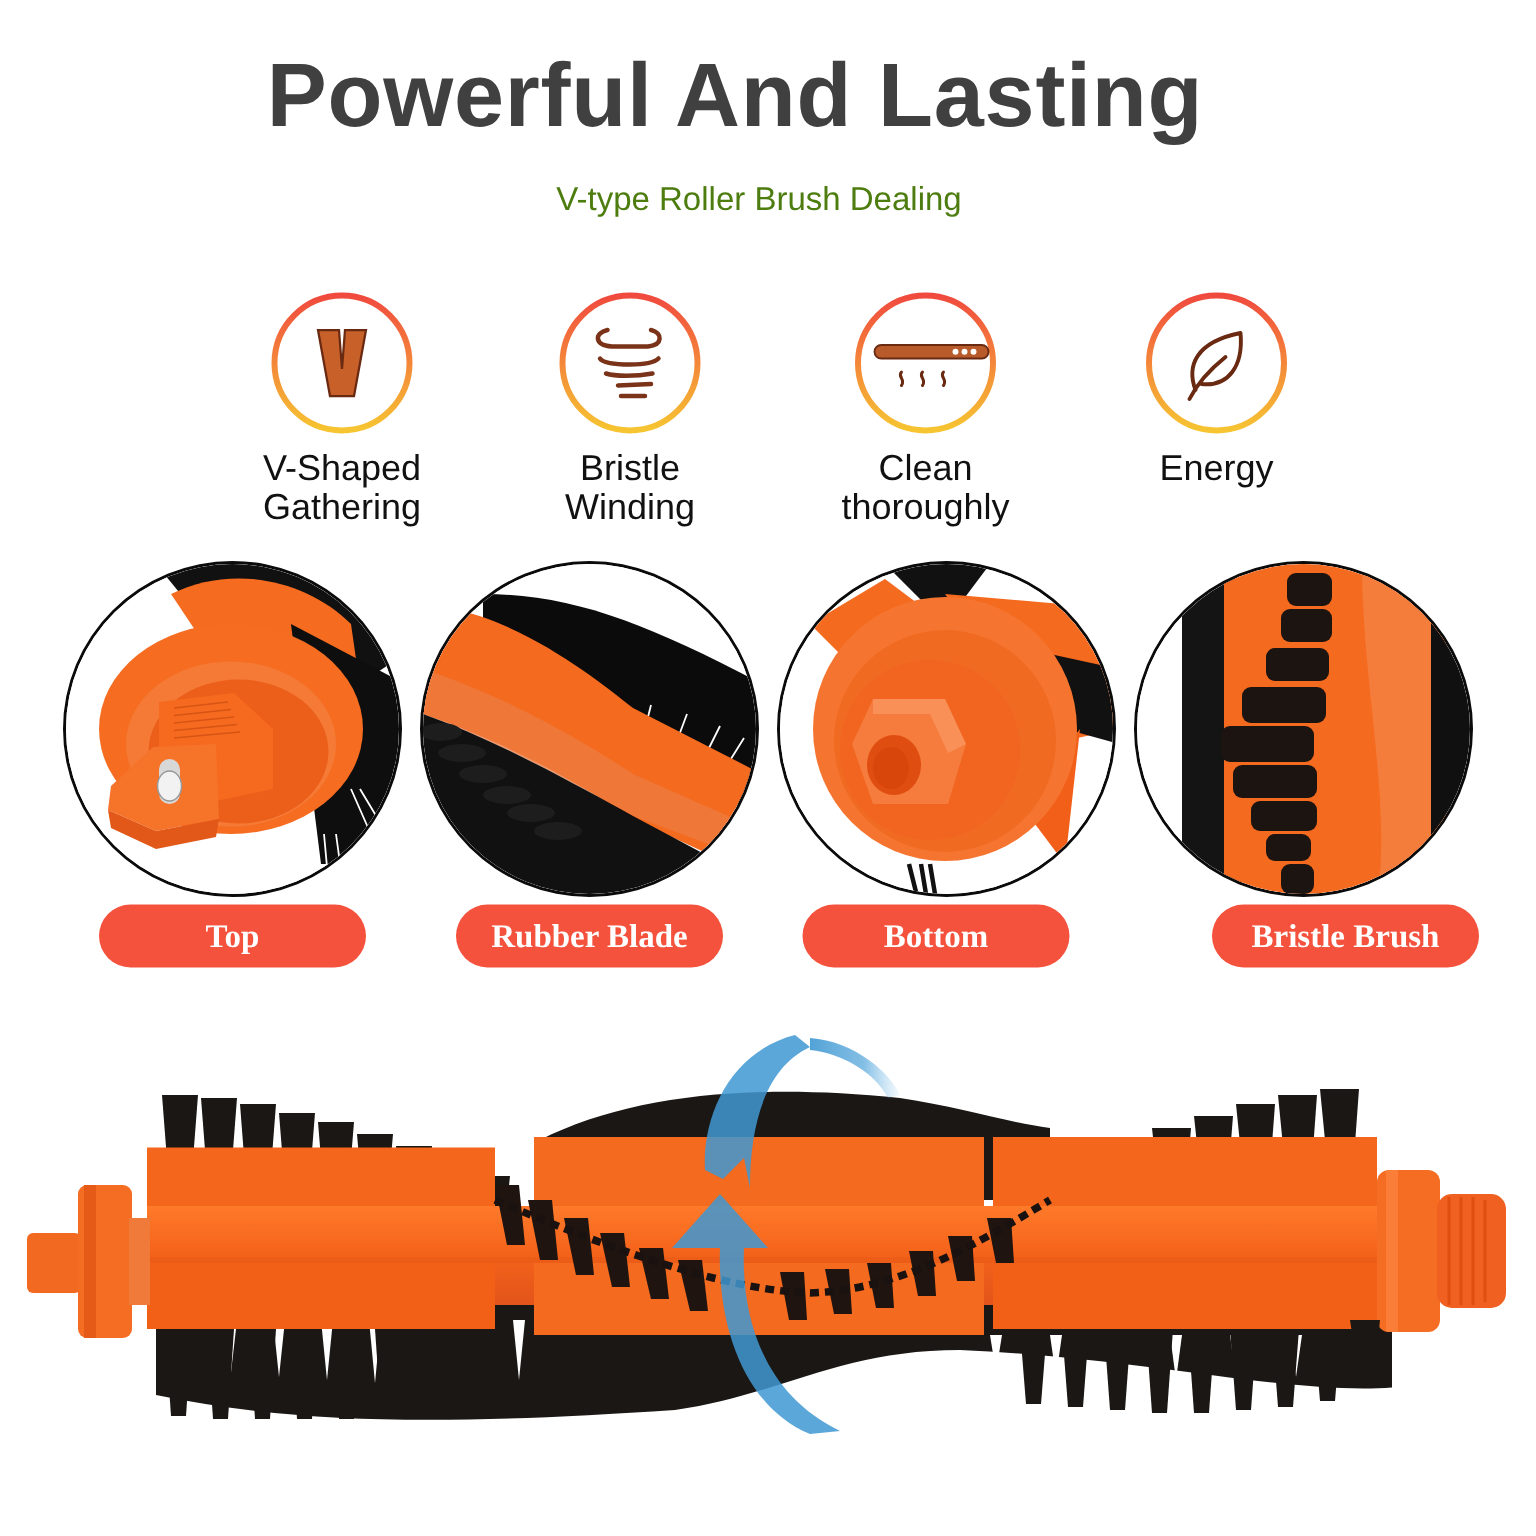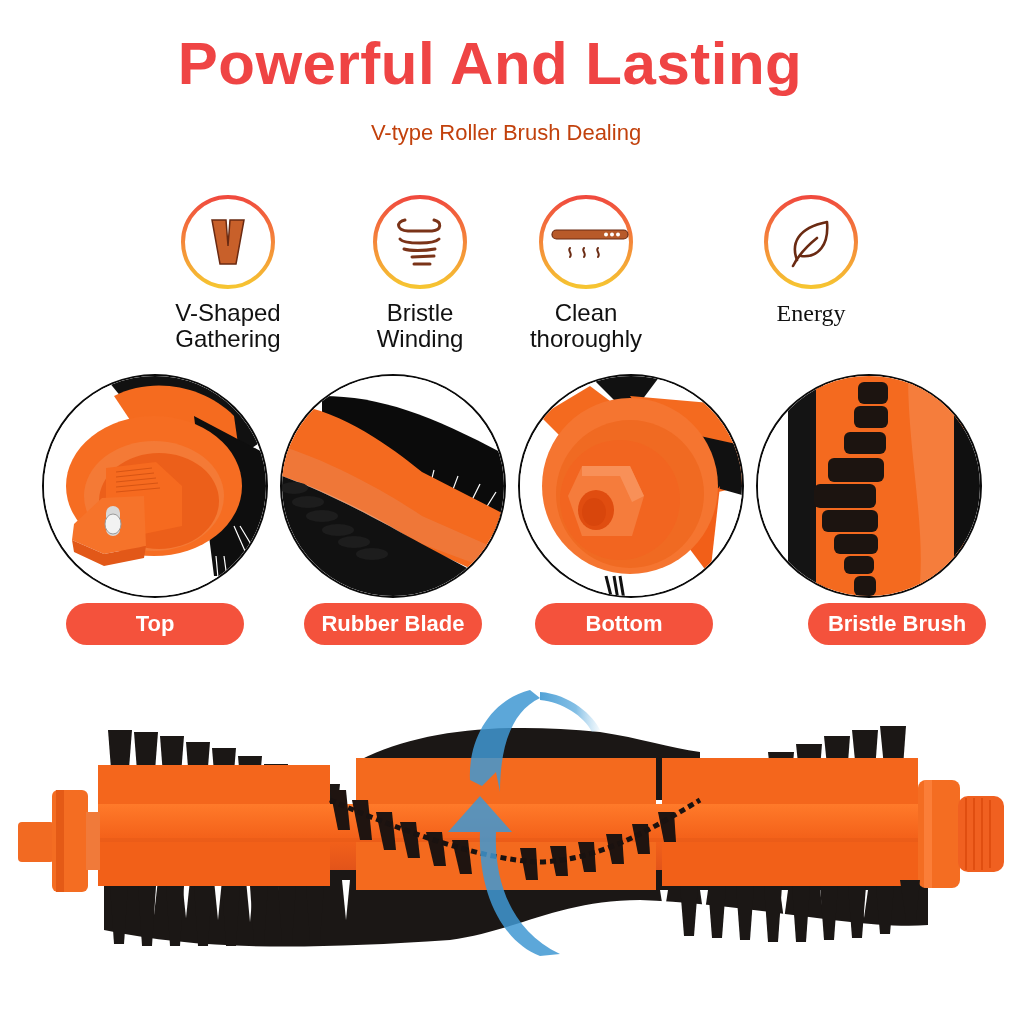--- a/index.html
+++ b/index.html
@@ -1,37 +1,37 @@
 <!DOCTYPE html>
 <html><head>
 <meta charset="utf-8">
 <style>
   html, body { margin: 0; padding: 0; background: #ffffff; }
   body { width: 1024px; height: 1024px; position: relative; overflow: hidden;
          font-family: "Liberation Sans", "DejaVu Sans", sans-serif; color: #111; }
 
   .title { position: absolute; left: 0; width: 980px; top: 28px; text-align: center;
            font-family: "Liberation Sans", sans-serif; font-weight: 700; font-size: 60px;
-           letter-spacing: 0.5px; color: #ef4444; line-height: 72px; }
+           letter-spacing: 0.5px; color: #404040; line-height: 72px; }
   .subtitle { position: absolute; left: 0; width: 1012px; top: 119px; text-align: center;
-              font-family: "Liberation Sans", sans-serif; font-size: 22px; line-height: 27px; color: #c2410c; }
+              font-family: "Liberation Sans", sans-serif; font-size: 22px; line-height: 27px; color: #4d7c0f; }
 
   .feature { position: absolute; top: 190px; width: 200px; text-align: center; }
   .feature .ring { width: 96px; height: 96px; margin: 4px auto 0 auto; position: relative; }
   .feature .ring svg { position: absolute; left: 0; top: 0; }
   .feature .label { margin-top: 10px; font-size: 24px; line-height: 26px; color: #111; }
 
   .detail { position: absolute; top: 374px; width: 226px; height: 224px; }
   .detail .disc { width: 226px; height: 224px; border-radius: 50%; overflow: hidden;
                   border: 2px solid #0b0b0b; box-sizing: border-box; background: #fff; position: relative; }
   .detail .disc svg { position: absolute; left: 0; top: 0; }
 
   .pill { position: absolute; top: 603px; width: 178px; height: 42px; border-radius: 21px;
           background: #f4523c; color: #fff; text-align: center; line-height: 42px;
-          font-size: 22px; font-weight: 700; font-family: Liberation Sans, sans-serif; }
+          font-size: 22px; font-weight: 700; font-family: Liberation Serif, serif; }
 
   .hero { position: absolute; left: 0; top: 680px; width: 1024px; height: 290px; }
 </style>
 </head>
 <body>
 
 <div class="title">Powerful And Lasting</div>
 <div class="subtitle">
   <div>V-type Roller Brush Dealing</div>
 </div>
@@ -81,42 +81,42 @@
         <path d="M42 70 L58 70"></path>
       </g>
     </svg>
   </div>
   <div class="label">
     <div>Bristle</div>
     <div>Winding</div>
   </div>
 </div>
 
-<div class="feature" style="left:486px;">
+<div class="feature" style="left:517px;">
   <div class="ring">
     <svg width="96" height="96" viewBox="0 0 96 96">
       <circle cx="48" cy="48" r="45" fill="#fff" stroke="url(#ringGrad)" stroke-width="4"></circle>
       <rect x="14" y="36" width="76" height="9" rx="4.5" fill="#b85a2a" stroke="#6a2a12" stroke-width="1.2"></rect>
       <circle cx="68" cy="40.5" r="2" fill="#fff"></circle>
       <circle cx="74" cy="40.5" r="2" fill="#fff"></circle>
       <circle cx="80" cy="40.5" r="2" fill="#fff"></circle>
       <g fill="none" stroke="#6a2a12" stroke-width="2" stroke-linecap="round">
         <path d="M32 54 C29 57 35 59 32 63"></path>
         <path d="M46 54 C43 57 49 59 46 63"></path>
         <path d="M60 54 C57 57 63 59 60 63"></path>
       </g>
     </svg>
   </div>
   <div class="label">
     <div>Clean</div>
     <div>thoroughly</div>
   </div>
 </div>
 
-<div class="feature" style="left:711px;font-family:Liberation Serif, serif;">
+<div class="feature" style="left:711px;">
   <div class="ring">
     <svg width="96" height="96" viewBox="0 0 96 96">
       <circle cx="48" cy="48" r="45" fill="#fff" stroke="url(#ringGrad)" stroke-width="4"></circle>
       <g fill="none" stroke="#6a2a12" stroke-width="2.6" stroke-linecap="round" stroke-linejoin="round">
         <path d="M34 66 C28 50 34 34 64 28 C66 50 56 64 38 62"></path>
         <path d="M30 72 C36 60 44 52 54 44"></path>
       </g>
     </svg>
   </div>
   <div class="label">

